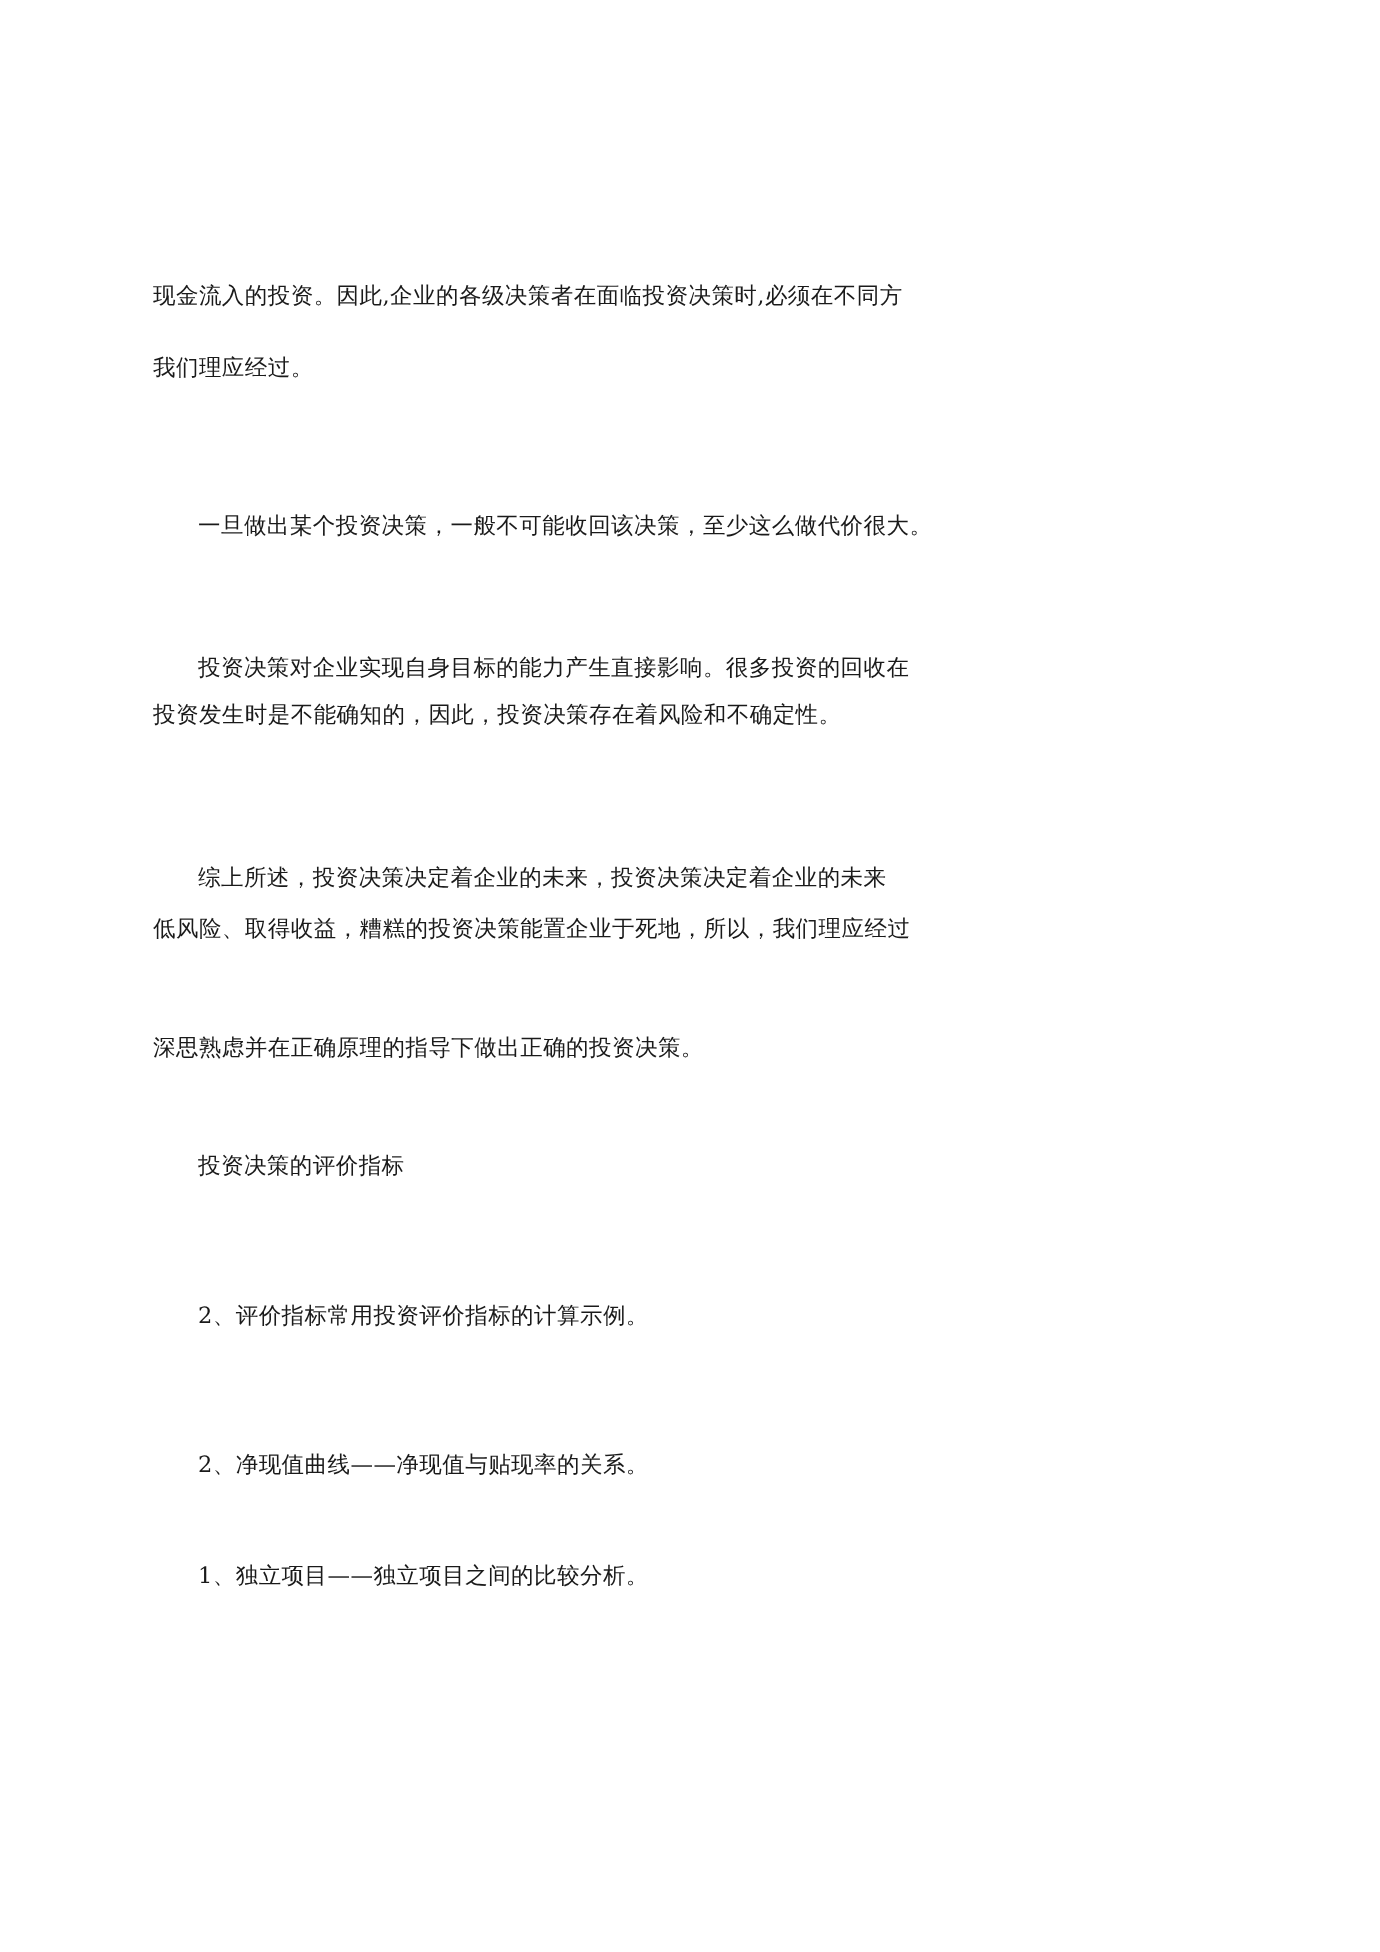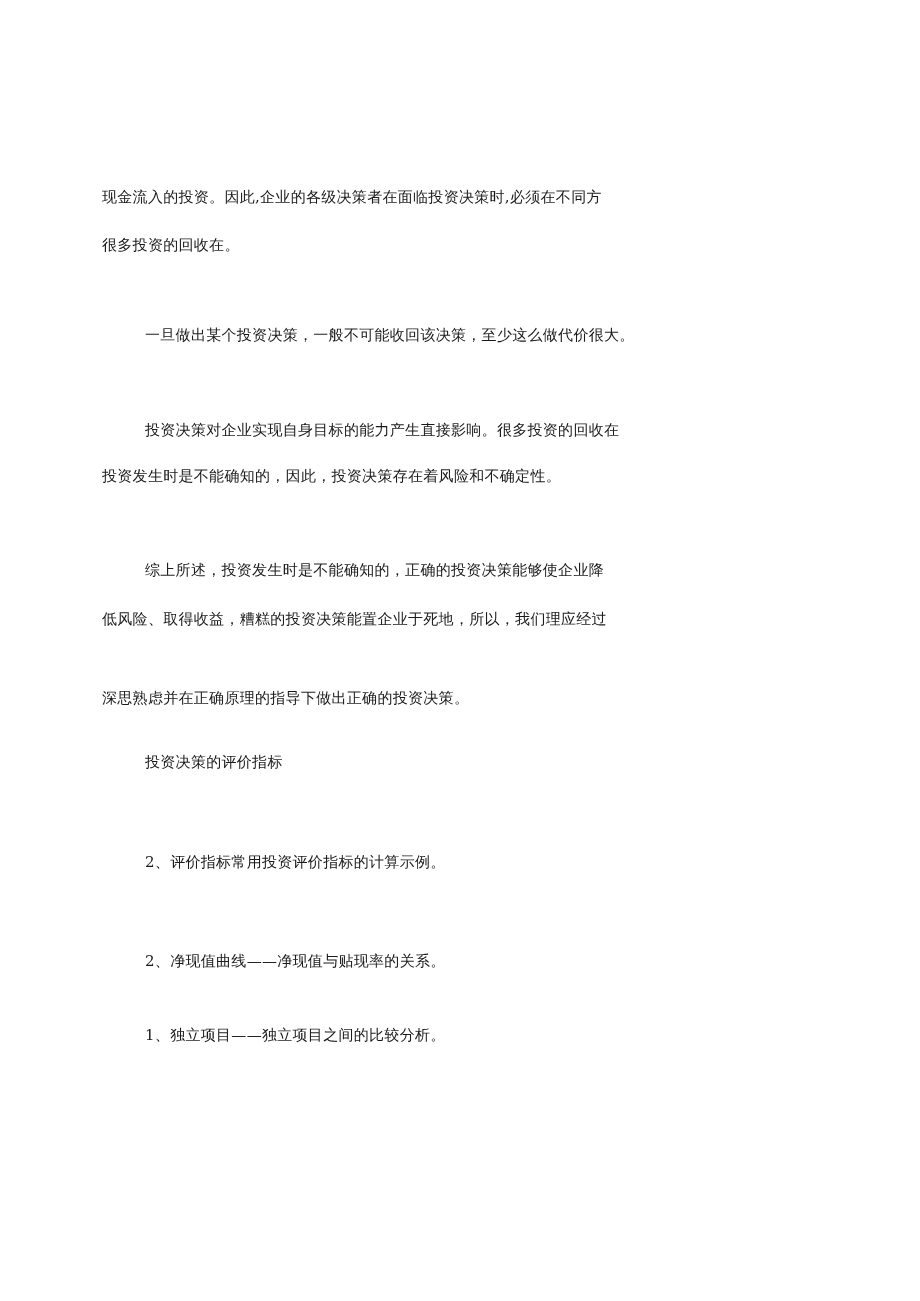--- a/index.html
+++ b/index.html
@@ -1,37 +1,37 @@
 <!DOCTYPE html>
 <html><head>
 <meta charset="utf-8">
 <style>
   html, body { margin: 0; padding: 0; background: #ffffff; }
   body { width: 920px; height: 1301px; position: relative; overflow: hidden;
          font-family: "DejaVu Serif", "Liberation Serif", serif; color: #1a1a1a; }
   .line { position: absolute; left: 102px; font-size: 15px; line-height: 28px; white-space: nowrap; letter-spacing: 0.3px; }
-  .indent { left: 145px; }
+  .indent { left: 132px; margin-top: 15px; }
 </style>
 </head>
 <body>
 
 <div>
   <div>
     <div class="line" style="top:183px">现金流入的投资。因此,企业的各级决策者在面临投资决策时,必须在不同方</div>
-    <div class="line" style="top:231px">很多投资的回收在。</div>
+    <div class="line" style="top:231px">我们理应经过。</div>
   </div>
   <div>
     <div class="line indent" style="top:321px">一旦做出某个投资决策，一般不可能收回该决策，至少这么做代价很大。</div>
   </div>
   <div>
     <div class="line indent" style="top:416px">投资决策对企业实现自身目标的能力产生直接影响。很多投资的回收在</div>
     <div class="line" style="top:462px">投资发生时是不能确知的，因此，投资决策存在着风险和不确定性。</div>
   </div>
   <div>
-    <div class="line indent" style="top:556px">综上所述，投资发生时是不能确知的，正确的投资决策能够使企业降</div>
+    <div class="line indent" style="top:556px">综上所述，投资决策决定着企业的未来，投资决策决定着企业的未来</div>
     <div class="line" style="top:605px">低风险、取得收益，糟糕的投资决策能置企业于死地，所以，我们理应经过</div>
     <div class="line" style="top:684px">深思熟虑并在正确原理的指导下做出正确的投资决策。</div>
   </div>
   <div class="line indent" style="top:748px">投资决策的评价指标</div>
   <div>
     <div class="line indent" style="top:848px">2、评价指标常用投资评价指标的计算示例。</div>
     <div class="line indent" style="top:947px">2、净现值曲线——净现值与贴现率的关系。</div>
     <div class="line indent" style="top:1021px">1、独立项目——独立项目之间的比较分析。</div>
   </div>
 </div>

